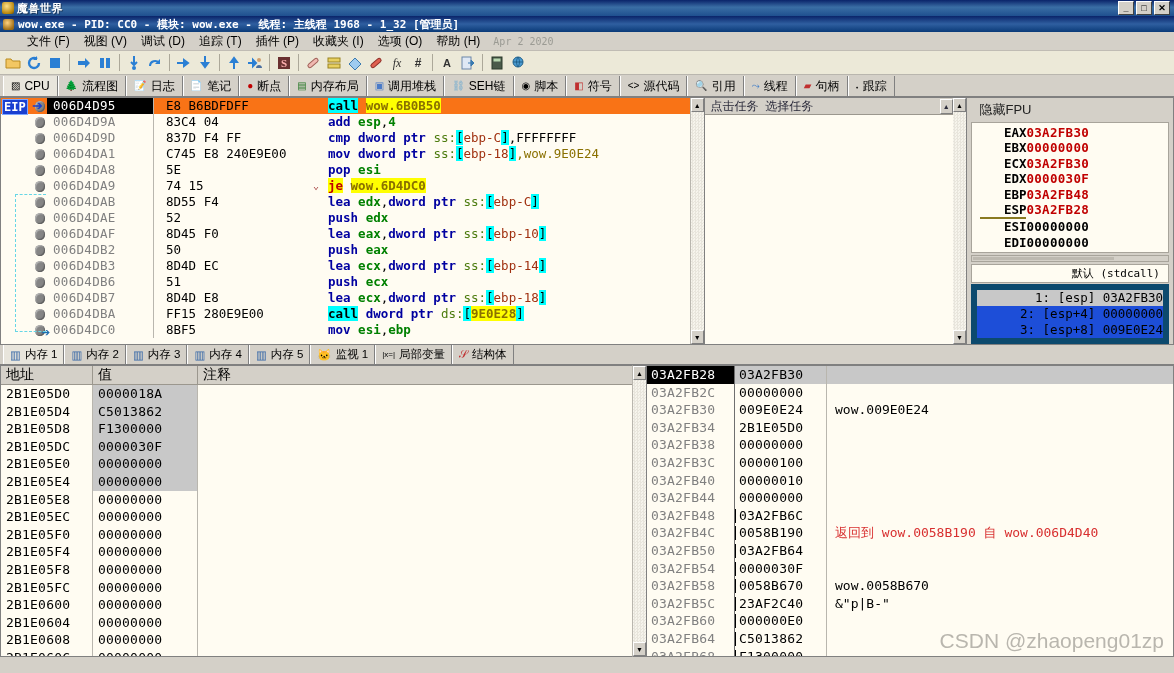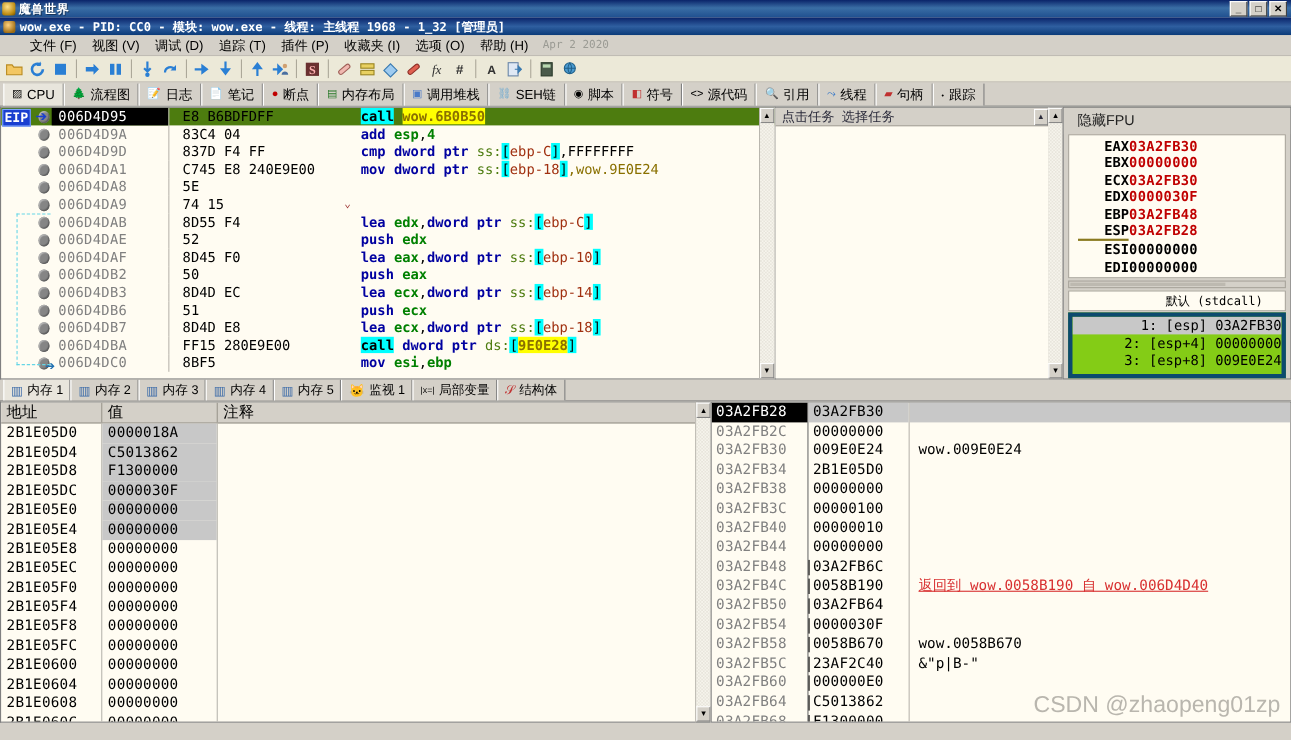--- a/index.html
+++ b/index.html
@@ -120,21 +120,21 @@
     border: 1px solid #808080;
     border-right: none;
     overflow: hidden;
   }
   .disasm {
     font-family: "DejaVu Sans Mono", monospace;
     font-size: 12.5px;
     line-height: 16px;
   }
   .drow { display: flex; height: 16px; align-items: center; white-space: pre; }
-  .drow.cur { background: #4d7c0f; }
+  .drow.cur { background: #f97316; }
   .col-gutter { width: 32px; flex:none; position: relative; }
   .col-bp { width: 14px; flex:none; display:flex; align-items:center; justify-content:center;}
   .bpdot {
     width: 10px; height: 11px; border-radius: 50%;
     background: #858585;
     box-shadow: inset -1px -1px 1px #5e5e5e, inset 1px 1px 1px #b5b5b5;
   }
   .col-addr { width: 106px; flex:none; padding-left: 6px; color:#808080; letter-spacing:.3px;}
   .drow.cur .col-addr { color:#fff; background:#000; }
   .col-sep { width: 1px; background:#b9b6ae; height:16px; flex:none; }
@@ -216,24 +216,24 @@
   }
   .reg-row { display:flex; white-space:pre; }
   .reg-name { width:46px; color:#000; font-weight:bold;}
   .reg-row.esp .reg-name { border-bottom:2px solid #8a7a20;}
   .reg-val { color:#c00000; font-weight:bold; letter-spacing:.3px;}
   .reg-val.zero { color:#000; }
   .reg-hbar { height:7px; margin:2px 4px 0 4px; background:#d4d0c8; border:1px solid #a8a49b; position:relative;}
   .reg-hbar i { position:absolute; left:1px; top:1px; bottom:1px; width:72%; background:#bdb9b0; display:block;}
   .reg-cc {
     margin:2px 4px 0 4px; background:#fffcf2; border:1px solid #a8a49b;
-    font-size:11px; padding:1px 20px; color:#000; font-family:"DejaVu Sans Mono", monospace;
+    font-size:11px; padding:1px 8px; color:#000; font-family:"DejaVu Sans Mono", monospace;
   }
   .reg-stk {
-    margin:1px 4px 0 4px; background:#84cc16; border:4px solid #0c4a6e;
+    margin:1px 4px 0 4px; background:#1d4ed8; border:6px solid #0c4a6e;
     font-family:"DejaVu Sans Mono", monospace; font-size:12.5px; line-height:16px;
     flex:1; overflow:hidden;
   }
   .reg-stk .r { white-space:pre; padding-left:3px; }
   .reg-stk .r.sel { background:#c8c8c8; }
 
   
   .btabstrip {
     height: 20px; background:#d4d0c8;
     display:flex; align-items:flex-end; padding-left:3px;
@@ -277,21 +277,21 @@
   }
   .stk-body { flex:1; display:flex; font-family:"DejaVu Sans Mono",monospace; font-size:13px; line-height:17.6px;}
   .stk-col-a { width:88px; border-right:1px solid #6f6f6f;}
   .stk-col-v { width:92px; border-right:1px solid #b9b6ae;}
   .stk-col-n { flex:1; }
   .stk-cell { height:17.6px; padding-left:4px; white-space:pre; color:#808080; letter-spacing:.2px;}
   .stk-cell.top { background:#000; color:#fff;}
   .stk-cell.v { color:#000; }
   .stk-cell.v.hl { background:#c8c8c8;}
   .stk-note { height:17.6px; padding-left:8px; white-space:pre; color:#000;}
-  .stk-note.ret { color:#d83030;text-decoration:underline;}
+  .stk-note.ret { color:#d83030;}
   .stk-brace { position:relative; }
   .stk-brace::before {
     content:''; position:absolute; left:0; top:2px; width:4px; height:14px;
     border-left:1px solid #000;
   }
 
   .watermark {
     position:absolute; right:10px; bottom:20px;
     color:#b9b6ae; font-size:21px; pointer-events:none;
     font-family:"Liberation Sans", sans-serif;
@@ -526,22 +526,22 @@
   </div>
 
   <div class="mainrow">
 
     <div class="disasm-wrap">
       <div class="disasm" id="disasm-rows">
           <div class="drow cur"><span class="col-gutter"></span><span class="col-bp"><i class="bpdot"></i></span><span class="col-addr">006D4D95</span><span class="col-sep"></span><span class="col-bytes">E8 B6BDFDFF</span><span class="col-arrow"></span><span class="col-ins"><span class="mn-call">call</span><span class="white"> </span><span class="tgt-y">wow.6B0B50</span></span></div>
           <div class="drow"><span class="col-gutter"></span><span class="col-bp"><i class="bpdot"></i></span><span class="col-addr">006D4D9A</span><span class="col-sep"></span><span class="col-bytes">83C4 04</span><span class="col-arrow"></span><span class="col-ins"><span class="mn">add </span><span class="reg">esp</span><span class="white">,</span><span class="reg">4</span></span></div>
           <div class="drow"><span class="col-gutter"></span><span class="col-bp"><i class="bpdot"></i></span><span class="col-addr">006D4D9D</span><span class="col-sep"></span><span class="col-bytes">837D F4 FF</span><span class="col-arrow"></span><span class="col-ins"><span class="mn">cmp </span><span class="mn">dword ptr </span><span class="seg">ss:</span><span class="brk">[</span><span class="memreg">ebp-C</span><span class="brk">]</span><span class="white">,FFFFFFFF</span></span></div>
           <div class="drow"><span class="col-gutter"></span><span class="col-bp"><i class="bpdot"></i></span><span class="col-addr">006D4DA1</span><span class="col-sep"></span><span class="col-bytes">C745 E8 240E9E00</span><span class="col-arrow"></span><span class="col-ins"><span class="mn">mov </span><span class="mn">dword ptr </span><span class="seg">ss:</span><span class="brk">[</span><span class="memreg">ebp-18</span><span class="brk">]</span><span class="mod">,wow.9E0E24</span></span></div>
-          <div class="drow"><span class="col-gutter"></span><span class="col-bp"><i class="bpdot"></i></span><span class="col-addr">006D4DA8</span><span class="col-sep"></span><span class="col-bytes">5E</span><span class="col-arrow"></span></div>
-          <div class="drow"><span class="col-gutter"></span><span class="col-bp"><i class="bpdot"></i></span><span class="col-addr">006D4DA9</span><span class="col-sep"></span><span class="col-bytes">74 15</span><span class="col-arrow">⌄</span></div>
+          <div class="drow"><span class="col-gutter"></span><span class="col-bp"><i class="bpdot"></i></span><span class="col-addr">006D4DA8</span><span class="col-sep"></span><span class="col-bytes">5E</span><span class="col-arrow"></span><span class="col-ins"><span class="mn">pop </span><span class="reg">esi</span></span></div>
+          <div class="drow"><span class="col-gutter"></span><span class="col-bp"><i class="bpdot"></i></span><span class="col-addr">006D4DA9</span><span class="col-sep"></span><span class="col-bytes">74 15</span><span class="col-arrow">⌄</span><span class="col-ins"><span class="mn-je">je</span><span class="white"> </span><span class="tgt-y">wow.6D4DC0</span></span></div>
           <div class="drow"><span class="col-gutter"></span><span class="col-bp"><i class="bpdot"></i></span><span class="col-addr">006D4DAB</span><span class="col-sep"></span><span class="col-bytes">8D55 F4</span><span class="col-arrow"></span><span class="col-ins"><span class="mn">lea </span><span class="reg">edx</span><span class="white">,</span><span class="mn">dword ptr </span><span class="seg">ss:</span><span class="brk">[</span><span class="memreg">ebp-C</span><span class="brk">]</span></span></div>
           <div class="drow"><span class="col-gutter"></span><span class="col-bp"><i class="bpdot"></i></span><span class="col-addr">006D4DAE</span><span class="col-sep"></span><span class="col-bytes">52</span><span class="col-arrow"></span><span class="col-ins"><span class="mn">push </span><span class="reg">edx</span></span></div>
           <div class="drow"><span class="col-gutter"></span><span class="col-bp"><i class="bpdot"></i></span><span class="col-addr">006D4DAF</span><span class="col-sep"></span><span class="col-bytes">8D45 F0</span><span class="col-arrow"></span><span class="col-ins"><span class="mn">lea </span><span class="reg">eax</span><span class="white">,</span><span class="mn">dword ptr </span><span class="seg">ss:</span><span class="brk">[</span><span class="memreg">ebp-10</span><span class="brk">]</span></span></div>
           <div class="drow"><span class="col-gutter"></span><span class="col-bp"><i class="bpdot"></i></span><span class="col-addr">006D4DB2</span><span class="col-sep"></span><span class="col-bytes">50</span><span class="col-arrow"></span><span class="col-ins"><span class="mn">push </span><span class="reg">eax</span></span></div>
           <div class="drow"><span class="col-gutter"></span><span class="col-bp"><i class="bpdot"></i></span><span class="col-addr">006D4DB3</span><span class="col-sep"></span><span class="col-bytes">8D4D EC</span><span class="col-arrow"></span><span class="col-ins"><span class="mn">lea </span><span class="reg">ecx</span><span class="white">,</span><span class="mn">dword ptr </span><span class="seg">ss:</span><span class="brk">[</span><span class="memreg">ebp-14</span><span class="brk">]</span></span></div>
           <div class="drow"><span class="col-gutter"></span><span class="col-bp"><i class="bpdot"></i></span><span class="col-addr">006D4DB6</span><span class="col-sep"></span><span class="col-bytes">51</span><span class="col-arrow"></span><span class="col-ins"><span class="mn">push </span><span class="reg">ecx</span></span></div>
           <div class="drow"><span class="col-gutter"></span><span class="col-bp"><i class="bpdot"></i></span><span class="col-addr">006D4DB7</span><span class="col-sep"></span><span class="col-bytes">8D4D E8</span><span class="col-arrow"></span><span class="col-ins"><span class="mn">lea </span><span class="reg">ecx</span><span class="white">,</span><span class="mn">dword ptr </span><span class="seg">ss:</span><span class="brk">[</span><span class="memreg">ebp-18</span><span class="brk">]</span></span></div>
           <div class="drow"><span class="col-gutter"></span><span class="col-bp"><i class="bpdot"></i></span><span class="col-addr">006D4DBA</span><span class="col-sep"></span><span class="col-bytes">FF15 280E9E00</span><span class="col-arrow"></span><span class="col-ins"><span class="mn-call">call</span><span class="white"> </span><span class="mn">dword ptr </span><span class="seg">ds:</span><span class="brk">[</span><span class="tgt-y">9E0E28</span><span class="brk">]</span></span></div>
           <div class="drow"><span class="col-gutter"></span><span class="col-bp"><i class="bpdot"></i></span><span class="col-addr">006D4DC0</span><span class="col-sep"></span><span class="col-bytes">8BF5</span><span class="col-arrow"></span><span class="col-ins"><span class="mn">mov </span><span class="reg">esi</span><span class="white">,</span><span class="reg">ebp</span></span></div>
         </div>

